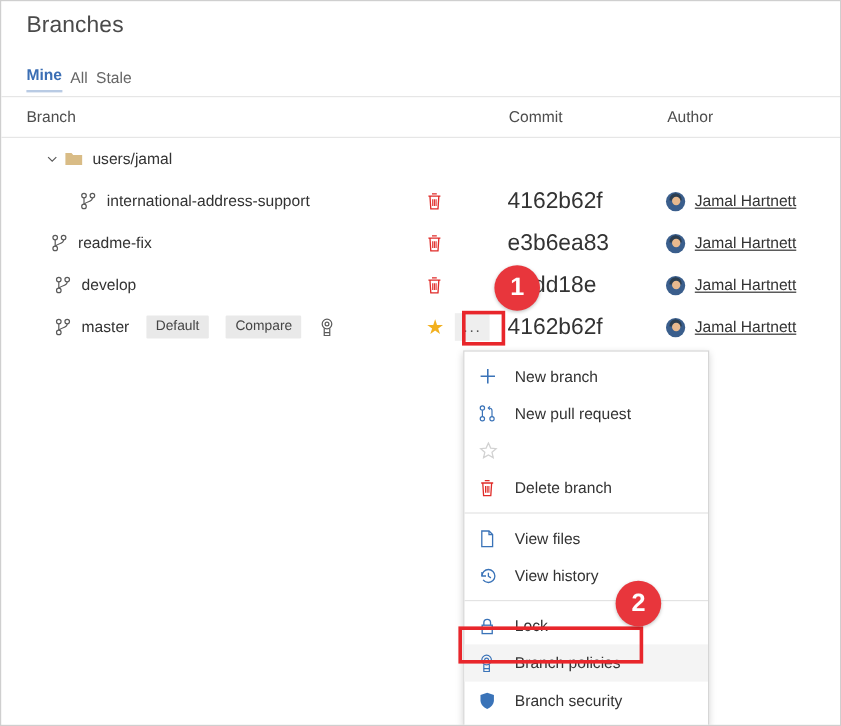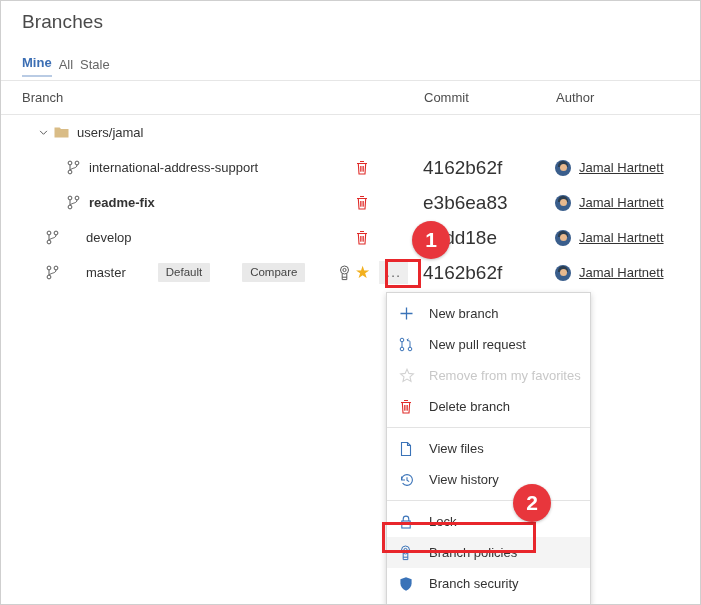--- a/index.html
+++ b/index.html
@@ -85,21 +85,21 @@
   }
   .c-branch  { width: 354px; display: flex; align-items: center; padding-left: 21px; box-sizing: border-box; }
   .c-del     { width: 68px;  display: flex; align-items: center; justify-content: flex-start; }
   .c-commit  { width: 132px; display: flex; align-items: center; }
   .c-author  { flex: 1;      display: flex; align-items: center; }
 
   .header .c-commit { padding-left: 1px; }
 
   
   .indent-0 { padding-left: 21px; }
-  .indent-1 { padding-left: 45px; gap: 18px; }
+  .indent-1 { padding-left: 45px; }
   .indent-2 { padding-left: 66px; }
 
   .chev {
     width: 14px;
     display: inline-flex;
     justify-content: center;
     align-items: center;
     color: #555;
     font-size: 9px;
     margin-right: 4px;
@@ -291,21 +291,21 @@
       <div class="c-commit">
         <span class="commit-sha">4162b62f</span>
       </div>
       <div class="c-author">
         <span class="avatar"></span>
         <span class="author-name">Jamal Hartnett</span>
       </div>
     </div>
 
     <div class="row">
-      <div class="c-branch indent-2" style="padding-left:66px;font-weight:bold;">
+      <div class="c-branch indent-2" style="padding-left:42px;">
         <span class="branch-ico">
           <svg width="13" height="15" viewBox="0 0 13 15">
             <circle cx="3" cy="3" r="1.9" fill="none" stroke="#5a5a5a" stroke-width="1"></circle>
             <circle cx="3" cy="12" r="1.9" fill="none" stroke="#5a5a5a" stroke-width="1"></circle>
             <circle cx="10" cy="3" r="1.9" fill="none" stroke="#5a5a5a" stroke-width="1"></circle>
             <path d="M3 5 V10" stroke="#5a5a5a" stroke-width="1" fill="none"></path>
             <path d="M10 5 C10 8.5 5.5 7.5 3.2 10" stroke="#5a5a5a" stroke-width="1" fill="none"></path>
           </svg>
         </span>
         <span class="name">readme-fix</span>
@@ -419,21 +419,20 @@
       </span>
       <span class="mi-label">New pull request</span>
     </div>
 
     <div class="menu-item disabled">
       <span class="mi-ico">
         <svg width="16" height="15" viewBox="0 0 16 15">
           <path d="M8 1.2 L9.9 5.4 L14.4 5.9 L11 8.9 L12 13.4 L8 11.1 L4 13.4 L5 8.9 L1.6 5.9 L6.1 5.4 Z" fill="none" stroke="#d2d2d2" stroke-width="1.1"></path>
         </svg>
       </span>
-      <span class="mi-label">Remove from my favorites</span>
     </div>
 
     <div class="menu-item">
       <span class="mi-ico">
         <svg width="14" height="16" viewBox="0 0 14 16">
           <path d="M5 1.5 H9 M2 3.5 H12 M3.3 3.5 L4 14 H10 L10.7 3.5" fill="none" stroke="#e02b28" stroke-width="1.1"></path>
           <path d="M5.6 6 V11.7 M7 6 V11.7 M8.4 6 V11.7" stroke="#e02b28" stroke-width="0.9"></path>
         </svg>
       </span>
       <span class="mi-label">Delete branch</span>

